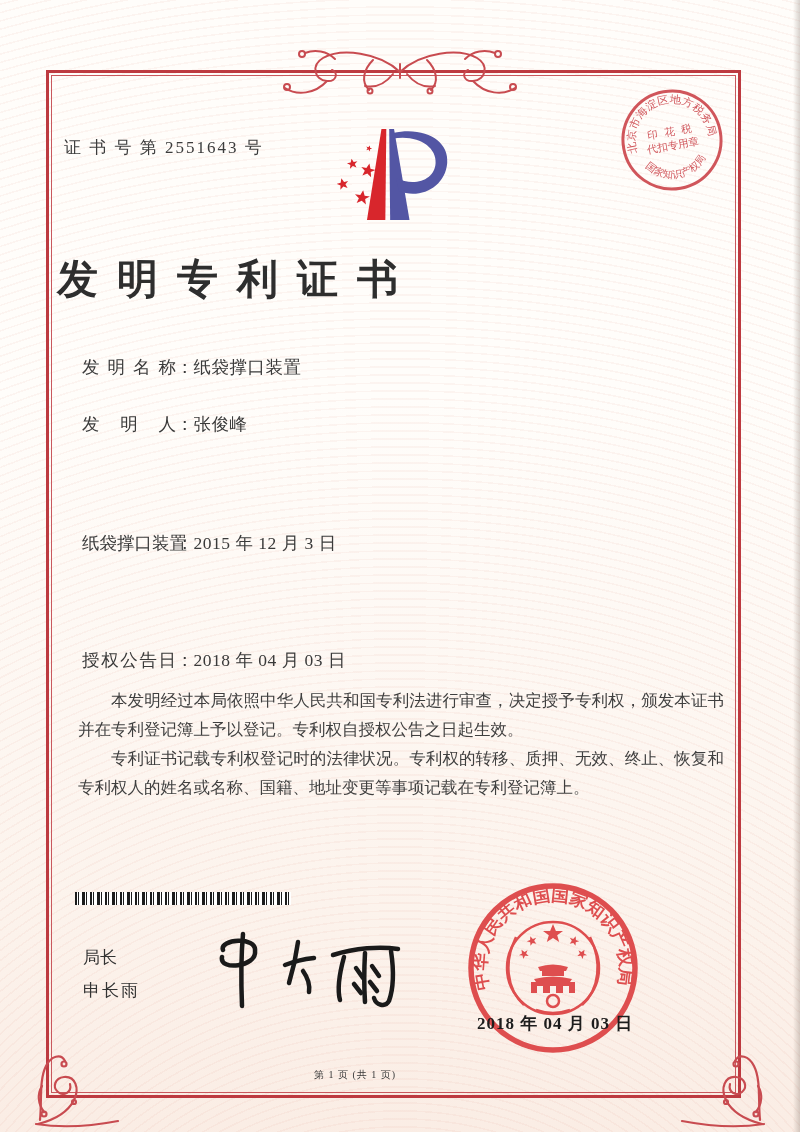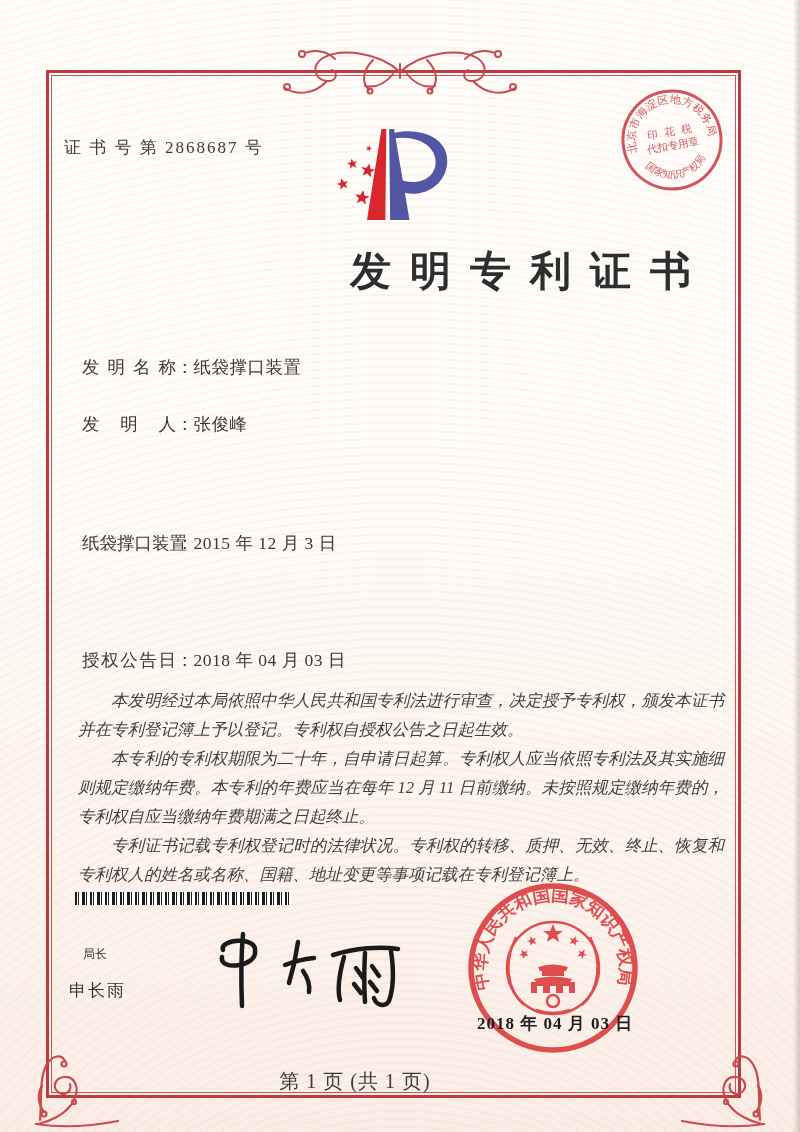--- a/index.html
+++ b/index.html
@@ -31,45 +31,44 @@
   .ornament-top{position:absolute;left:275px;top:44px;width:250px;height:54px;}
   .corner{position:absolute;width:92px;height:106px;}
   .corner.left{left:30px;top:1022px;}
   .corner.right{left:678px;top:1022px;transform:scaleX(-1);}
   .cert-no{
     position:absolute;left:64px;top:136px;font-size:17px;letter-spacing:2px;color:#3c3c3c;
   }
   .logo{position:absolute;left:337px;top:126px;width:116px;height:97px;}
   .stamp{position:absolute;left:617px;top:85px;width:110px;height:110px;transform:rotate(-10deg);opacity:.93;}
   .title{
-    position:absolute;left:30px;top:244px;width:680px;margin:0;text-align:right;
+    position:absolute;left:30px;top:244px;width:680px;margin:8px;text-align:left;
     font-size:41px;font-weight:700;color:#2e2e2e;letter-spacing:19px;text-indent:19px;
   }
   .field{position:absolute;left:82px;font-size:17.5px;color:#3a3a3a;white-space:nowrap;}
   .field .lbl{display:inline-block;width:94px;text-align:justify;text-align-last:justify;vertical-align:bottom;}
   .field .val{letter-spacing:0.5px;}
   .f0{top:355px}.f1{top:412px}.f2{top:470px}.f3{top:531px}.f4{top:588px}.f5{top:648px}
   .body-text{
     position:absolute;left:78px;top:686px;width:646px;
     font-size:16.5px;line-height:29px;text-align:justify;color:#3f3f3f;
-    font-style:italic;
   }
   .body-text p{margin:0;text-indent:2em;}
   .barcode{
     position:absolute;left:75px;top:892px;width:216px;height:13px;
     background:repeating-linear-gradient(90deg,
       #1c1c1c 0 2px,#fff 2px 3px,#1c1c1c 3px 4px,#fff 4px 7px,
       #1c1c1c 7px 10px,#fff 10px 11px,#1c1c1c 11px 12px,#fff 12px 15px);
   }
-  .signer-title{position:absolute;left:83px;top:946px;font-size:12px;color:#333;font-family:"Liberation Sans",sans-serif;}
-  .signer-name{position:absolute;left:69px;top:979px;font-size:17px;color:#333;font-family:"Liberation Sans",sans-serif;letter-spacing:2px;}
+  .signer-title{position:absolute;left:83px;top:946px;font-size:17px;color:#333;font-family:"Liberation Sans",sans-serif;}
+  .signer-name{position:absolute;left:83px;top:979px;font-size:17px;color:#333;font-family:"Liberation Sans",sans-serif;letter-spacing:2px;}
   .signature{position:absolute;left:205px;top:926px;width:200px;height:90px;}
   .seal{position:absolute;left:458px;top:873px;width:190px;height:190px;opacity:.95;}
   .issue-date{position:absolute;left:477px;top:1012px;font-size:17px;font-weight:600;color:#1d1d1d;letter-spacing:1px;z-index:3;}
-  .footer{position:absolute;left:30px;top:1068px;width:650px;text-align:center;font-size:20px;color:#3a3a3a;letter-spacing:1px;}
+  .footer{position:absolute;left:30px;top:1068px;width:650px;text-align:center;font-size:10px;color:#3a3a3a;letter-spacing:1px;}
   svg text{font-family:"Liberation Serif","DejaVu Serif",serif;}
 </style>
 </head>
 <body>
 
 <div class="page">
 
   <div class="frame">
     <div class="inner"></div>
   </div>
@@ -107,21 +106,21 @@
       <path d="M8,102 C24,98 38,90 44,78 C50,66 45,54 34,55 C25,56 22,65 28,70 C34,75 42,70 40,62"></path>
       <path d="M10,98 C12,78 9,58 16,44 C21,34 31,31 35,39"></path>
       <path d="M6,102 C32,106 62,104 88,99"></path>
       <path d="M14,90 C8,82 7,72 12,64"></path>
       <circle cx="14" cy="92" r="2.5"></circle>
       <circle cx="34" cy="42" r="2.5"></circle>
       <circle cx="44" cy="80" r="2"></circle>
     </g>
   </svg>
 
-  <div class="cert-no">证 书 号 第 2868687 号</div>
+  <div class="cert-no">证 书 号 第 2551643 号</div>
 
   <svg class="logo" viewBox="0 0 120 100">
     <defs>
       <path id="lstar" d="M0,-10 L2.9,-3.1 10,-3.1 4.2,1.2 6.2,8.1 0,4 -6.2,8.1 -4.2,1.2 -10,-3.1 -2.9,-3.1 Z"></path>
     </defs>
     <g>
       <polygon points="46,3 51,3 50,97 31,97" fill="#d8262c"></polygon>
       <polygon points="54,3 59,3 75,97 55,97" fill="#5356a4"></polygon>
       <path d="M58,7 C92,0 116,16 114,38 C112,63 86,76 64,67 L61,54 C82,63 101,55 102,38 C103,21 83,8 57,13 Z" fill="#5356a4"></path>
     </g>
@@ -160,21 +159,20 @@
   </div>
   <div class="field f3">
     <span class="lbl">纸袋撑口装置</span><span>：</span><span class="val">2015 年 12 月 3 日</span>
   </div>
   <div class="field f5">
     <span class="lbl">授权公告日</span><span>：</span><span class="val">2018 年 04 月 03 日</span>
   </div>
 
   <div class="body-text">
     <p>本发明经过本局依照中华人民共和国专利法进行审查，决定授予专利权，颁发本证书并在专利登记簿上予以登记。专利权自授权公告之日起生效。</p>
-    <p>本专利的专利权期限为二十年，自申请日起算。专利权人应当依照专利法及其实施细则规定缴纳年费。本专利的年费应当在每年 12 月 11 日前缴纳。未按照规定缴纳年费的，专利权自应当缴纳年费期满之日起终止。</p>
     <p>专利证书记载专利权登记时的法律状况。专利权的转移、质押、无效、终止、恢复和专利权人的姓名或名称、国籍、地址变更等事项记载在专利登记簿上。</p>
   </div>
 
   <div class="barcode"></div>
 
   <div class="signer-title">局长</div>
   <div class="signer-name">申长雨</div>
 
   <svg class="signature" viewBox="0 0 200 90">
     <g stroke="#1a1a1a" fill="none" stroke-width="4.5" stroke-linecap="round">

